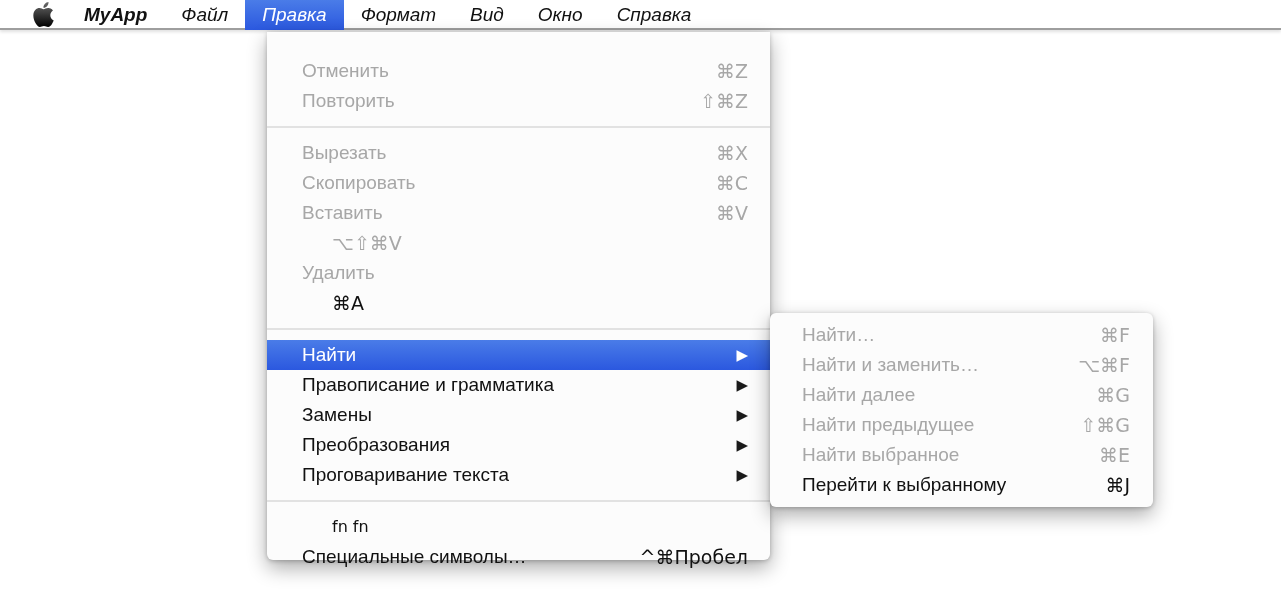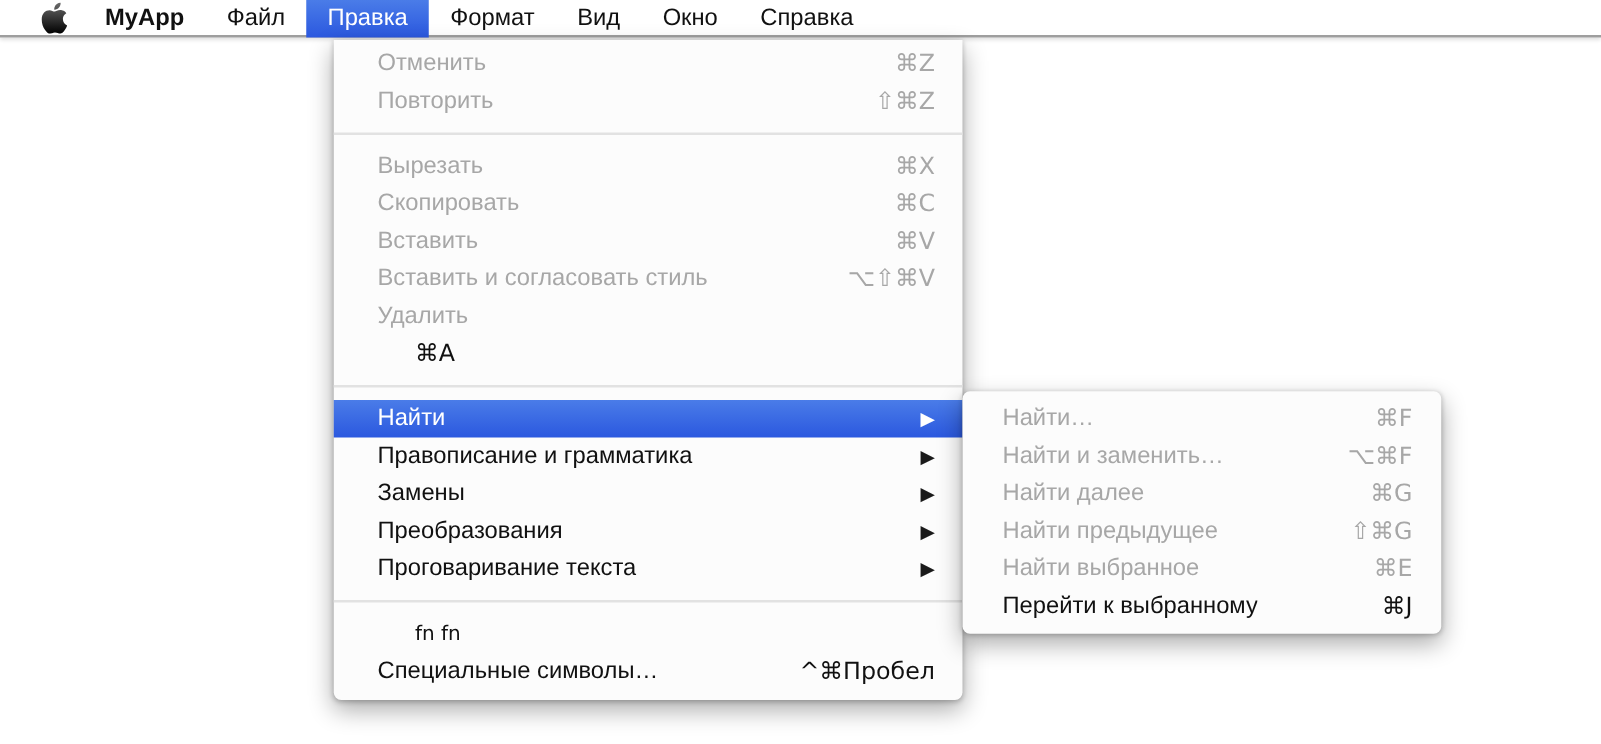--- a/index.html
+++ b/index.html
@@ -32,21 +32,21 @@
   }
   
   .menu-panel{
     position:absolute;background:var(--menu-bg,#fcfcfc);
     box-shadow:0 8px 20px rgba(0,0,0,.33),0 1px 4px rgba(0,0,0,.22);
     box-sizing:border-box;z-index:10;
     font-size:19px;color:var(--enabled-text,#111);
   }
   .edit-menu{
     left:267px;top:32px;width:503px;height:528px;
-    border-radius:0 0 6px 6px;padding:4px 0 4px 0;
+    border-radius:0 0 6px 6px;padding:24px 0 4px 0;
   }
   .find-submenu{
     left:770px;top:313px;width:383px;height:194px;
     border-radius:6px;padding:7px 0;
   }
   .menu-item{
     height:30px;line-height:30px;display:flex;align-items:center;
     justify-content:space-between;padding:0 22px 0 35px;white-space:nowrap;
   }
   .find-submenu .menu-item{padding:0 23px 0 32px;}
@@ -78,21 +78,21 @@
     <svg data-name="apple-icon" width="21" height="25" viewBox="0 0 814 1000" aria-hidden="true">
       <defs>
         <linearGradient id="agrad" x1="0" y1="0" x2="0" y2="1">
           <stop offset="0" stop-color="#6b6b6b"></stop>
           <stop offset="1" stop-color="#000000"></stop>
         </linearGradient>
       </defs>
       <path fill="url(#agrad)" d="M788.1 340.9c-5.8 4.5-108.2 62.2-108.2 190.5 0 148.4 130.3 200.9 134.2 202.2-.6 3.2-20.7 71.9-68.7 141.9-42.8 61.6-87.5 123.1-155.5 123.1s-85.5-39.5-164-39.5c-76.5 0-103.7 40.8-165.9 40.8s-105.6-57-155.5-127C46.7 790.7 0 663 0 541.8c0-194.4 126.4-297.5 250.8-297.5 66.1 0 121.2 43.4 162.7 43.4 39.5 0 101.1-46 176.3-46 28.5 0 130.9 2.6 198.3 99.2zm-234-181.5c31.1-36.9 53.1-88.1 53.1-139.3 0-7.1-.6-14.3-1.9-20.1-50.6 1.9-110.8 33.7-147.1 75.8-28.5 32.4-55.1 83.6-55.1 135.5 0 7.8 1.3 15.6 1.9 18.1 3.2.6 8.4 1.3 13.6 1.3 45.4 0 102.5-30.4 135.5-71.3z"></path>
     </svg>
   </div>
-  <div data-name="menubar-items" style="display:flex;">
+  <div data-name="menubar-items" style="display:flex;font-style:italic;">
       <div class="mb-item bold" data-name="menubar-item-app-menu">
         <span class="mb-label" data-name="menubar-item-label">MyApp</span>
       </div>
       <div class="mb-item" data-name="menubar-item-file-menu">
         <span class="mb-label" data-name="menubar-item-label">Файл</span>
       </div>
       <div class="mb-item mb-selected" data-name="menubar-item-edit-menu">
         <span class="mb-label" data-name="menubar-item-label">Правка</span>
       </div>
       <div class="mb-item" data-name="menubar-item-format-menu">
@@ -127,21 +127,20 @@
       </div>
       <div class="menu-item disabled" data-name="menu-item-copy">
         <span class="mi-label" data-name="menu-item-label">Скопировать</span>
         <span class="mi-shortcut" data-name="menu-item-shortcut">⌘C</span>
       </div>
       <div class="menu-item disabled" data-name="menu-item-paste">
         <span class="mi-label" data-name="menu-item-label">Вставить</span>
         <span class="mi-shortcut" data-name="menu-item-shortcut">⌘V</span>
       </div>
       <div class="menu-item disabled" data-name="menu-item-paste-match-style">
-        <span class="mi-label" data-name="menu-item-label">Вставить и согласовать стиль</span>
         <span class="mi-shortcut" data-name="menu-item-shortcut">⌥⇧⌘V</span>
       </div>
       <div class="menu-item disabled" data-name="menu-item-delete">
         <span class="mi-label" data-name="menu-item-label">Удалить</span>
       </div>
       <div class="menu-item" data-name="menu-item-select-all">
         <span class="mi-shortcut" data-name="menu-item-shortcut">⌘A</span>
       </div>
       <div class="separator" data-name="menu-separator"></div>
       <div class="menu-item highlighted" data-name="menu-item-find">

